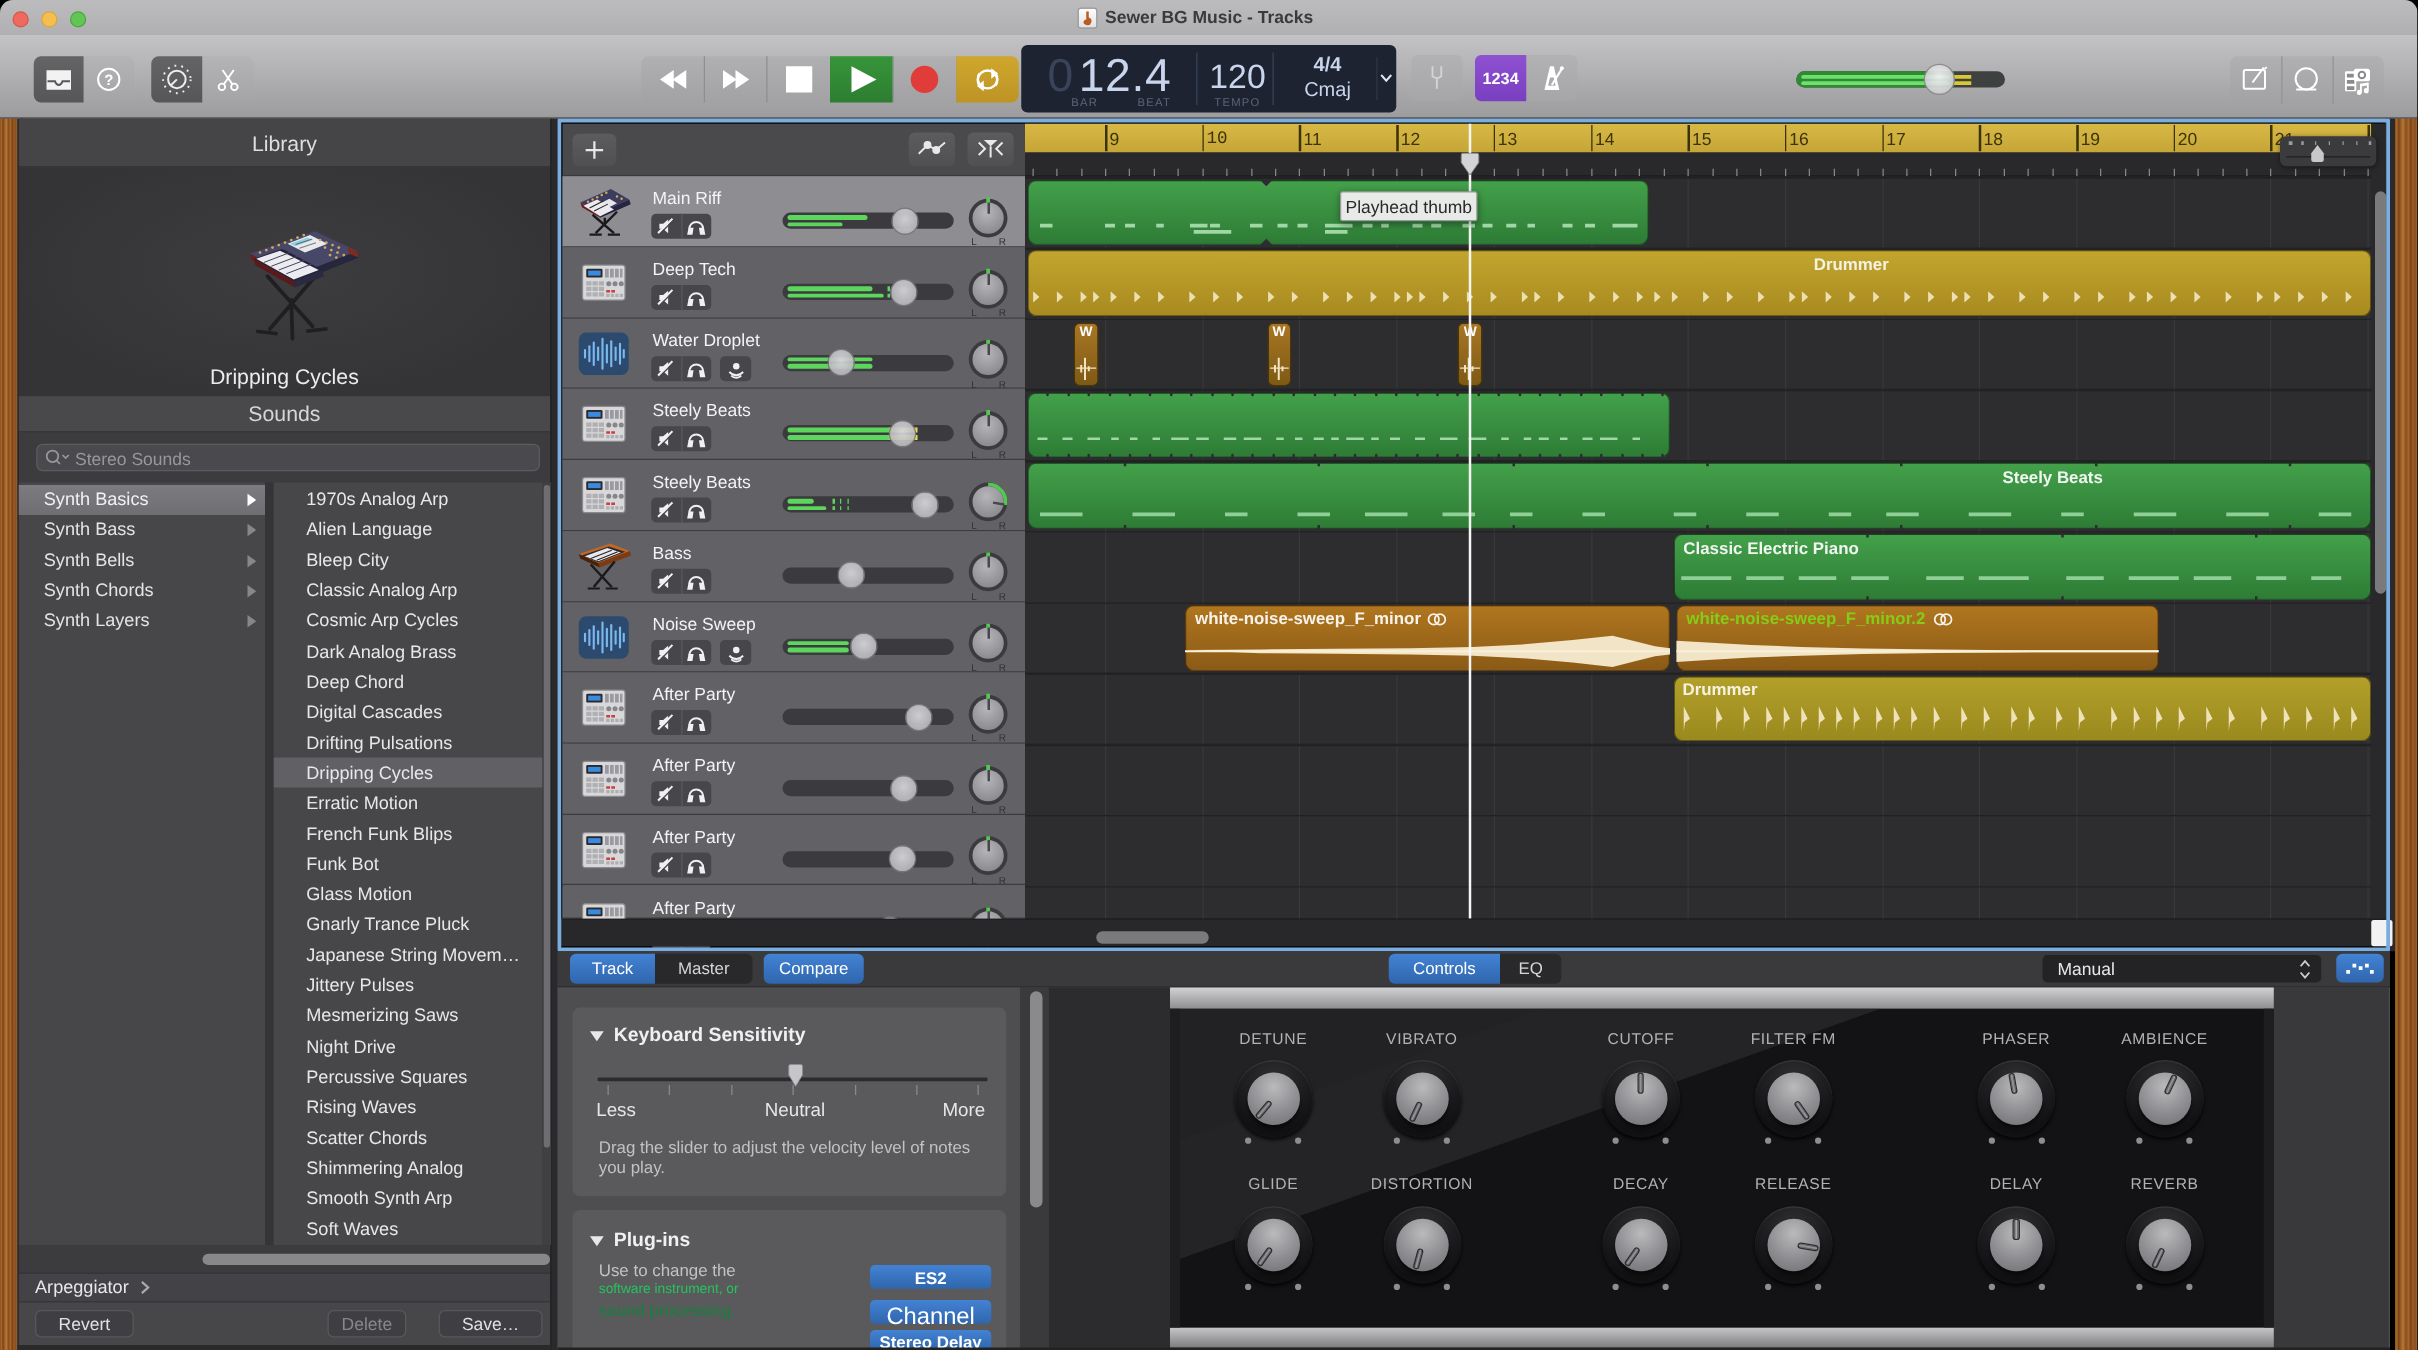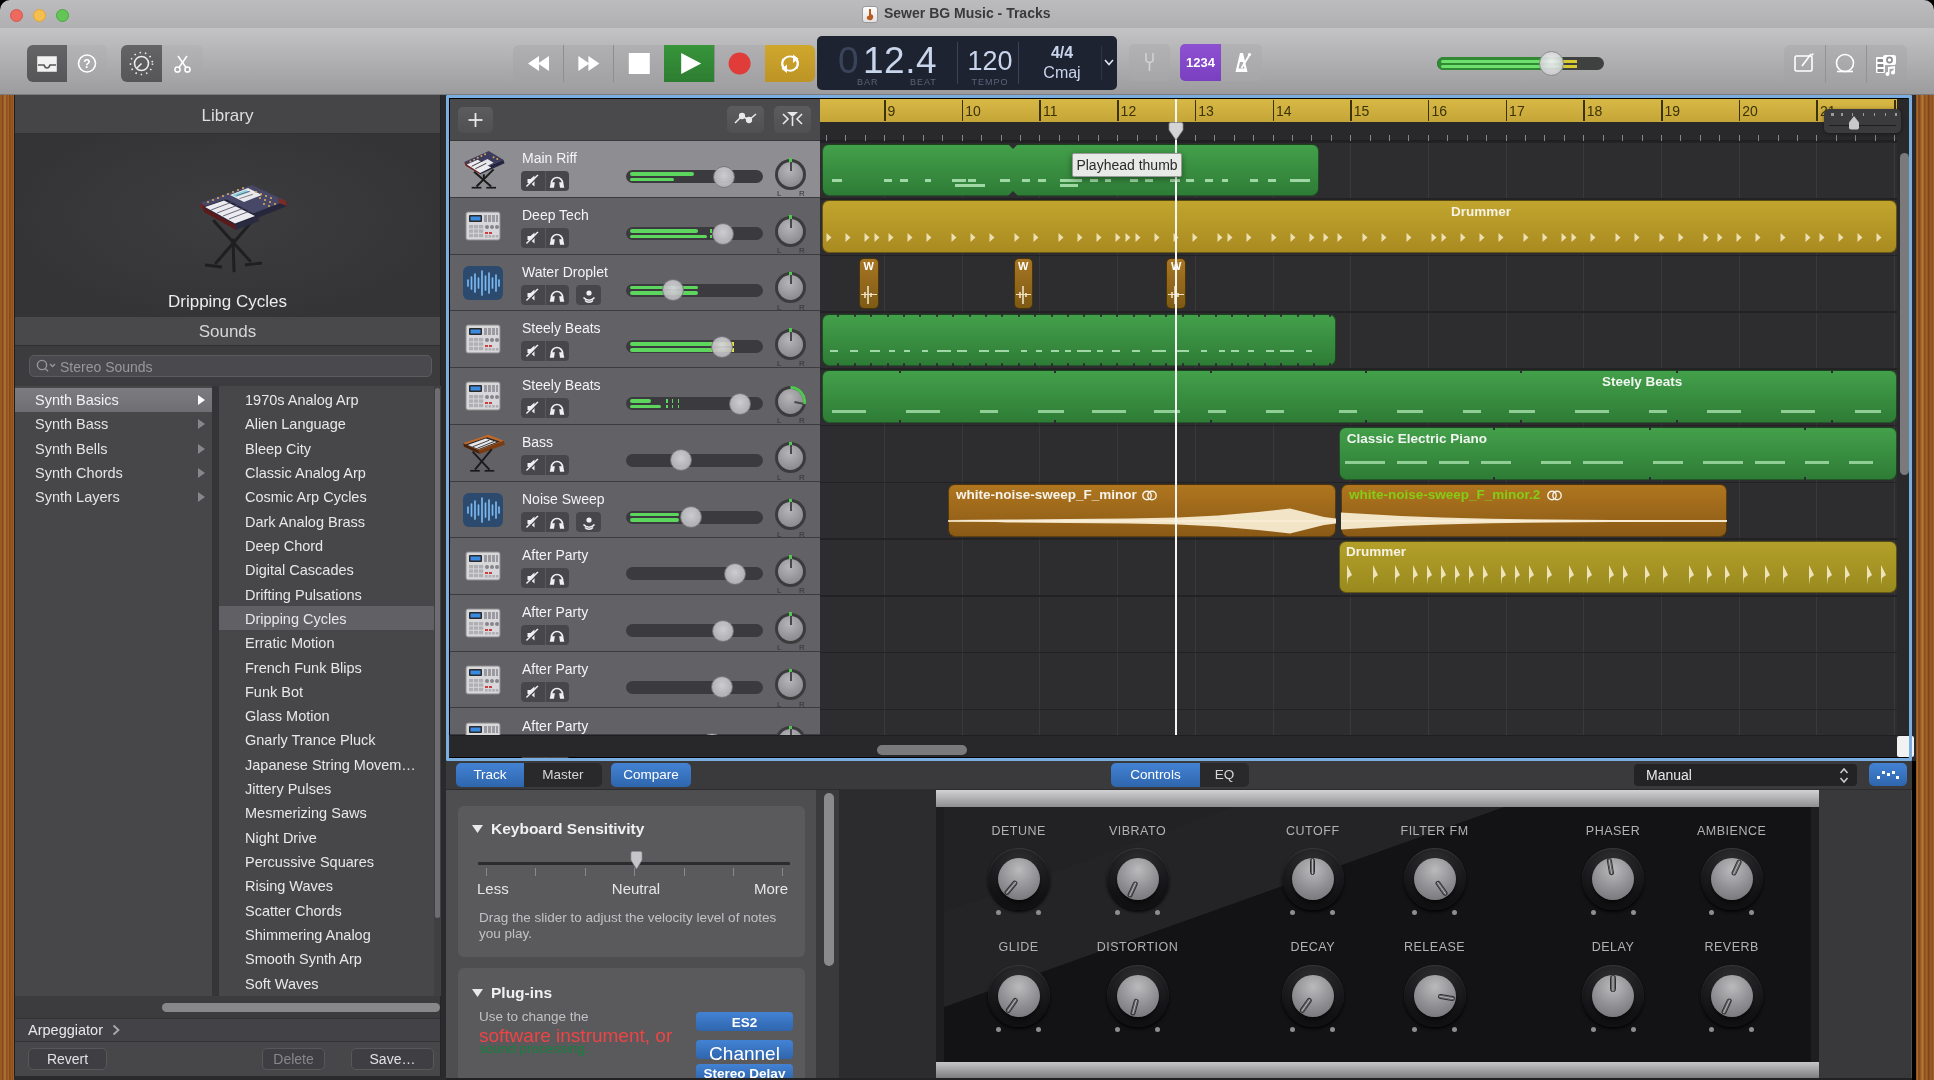--- a/index.html
+++ b/index.html
@@ -996,21 +996,21 @@
 <div style="position:absolute;left:789.3px;top:725.5px;width:2.4px;height:5.5px;background:#4fca4f;"></div>
 <div style="position:absolute;left:778.0px;top:729.0px;width:25px;height:25px;background:radial-gradient(circle at 45% 32%,#b6b6ba,#8a8a8e 80%);border-radius:50%;"></div>
 <div style="position:absolute;left:789.5px;top:729.0px;width:2px;height:9px;background:#48484c;transform:rotate(0deg);transform-origin:1px 12.5px;"></div>
 <div style="position:absolute;left:777.0px;top:756.5px;width:6px;height:8px;font-size:8px;color:#333335;">L</div>
 <div style="position:absolute;left:799.0px;top:756.5px;width:6px;height:8px;font-size:8px;color:#333335;">R</div>
 <div style="position:absolute;left:820px;top:99px;width:1088px;height:636px;background:#2d2d2f;"></div>
 <div style="position:absolute;left:820px;top:99px;width:1077px;height:23px;background:linear-gradient(#d8b845,#c5a537);"></div>
 <div style="position:absolute;left:884.0px;top:100px;width:1.5px;height:21px;background:#3a3208;"></div>
 <div style="position:absolute;left:887.5px;top:103px;width:40px;height:15px;font-size:14px;font-weight:500;color:#3c3408;">9</div>
 <div style="position:absolute;left:961.7px;top:100px;width:1.5px;height:21px;background:#3a3208;"></div>
-<div style="position:absolute;left:965.2px;top:103px;width:40px;height:15px;font-size:14px;font-weight:500;color:#3c3408;">10</div>
+<div style="position:absolute;left:965.2px;top:103px;width:40px;height:15px;font-size:14px;font-weight:500;color:#3c3408;font-family:Liberation Mono, monospace;">10</div>
 <div style="position:absolute;left:1039.4px;top:100px;width:1.5px;height:21px;background:#3a3208;"></div>
 <div style="position:absolute;left:1042.9px;top:103px;width:40px;height:15px;font-size:14px;font-weight:500;color:#3c3408;">11</div>
 <div style="position:absolute;left:1117.1px;top:100px;width:1.5px;height:21px;background:#3a3208;"></div>
 <div style="position:absolute;left:1120.6px;top:103px;width:40px;height:15px;font-size:14px;font-weight:500;color:#3c3408;">12</div>
 <div style="position:absolute;left:1194.8px;top:100px;width:1.5px;height:21px;background:#3a3208;"></div>
 <div style="position:absolute;left:1198.3px;top:103px;width:40px;height:15px;font-size:14px;font-weight:500;color:#3c3408;">13</div>
 <div style="position:absolute;left:1272.5px;top:100px;width:1.5px;height:21px;background:#3a3208;"></div>
 <div style="position:absolute;left:1276.0px;top:103px;width:40px;height:15px;font-size:14px;font-weight:500;color:#3c3408;">14</div>
 <div style="position:absolute;left:1350.2px;top:100px;width:1.5px;height:21px;background:#3a3208;"></div>
 <div style="position:absolute;left:1353.7px;top:103px;width:40px;height:15px;font-size:14px;font-weight:500;color:#3c3408;">15</div>
@@ -1658,21 +1658,21 @@
 <div style="position:absolute;left:600px;top:880px;width:72px;height:16px;font-size:15px;color:#e6e6e8;text-align:center;">Neutral</div>
 <div style="position:absolute;left:754px;top:880px;width:50px;height:16px;font-size:15px;color:#e6e6e8;">More</div>
 <div style="position:absolute;left:479px;top:910px;width:320px;height:15px;font-size:13.5px;color:#c2c2c5;">Drag the slider to adjust the velocity level of notes</div>
 <div style="position:absolute;left:479px;top:926px;width:320px;height:15px;font-size:13.5px;color:#c2c2c5;">you play.</div>
 <div style="position:absolute;left:458px;top:968px;width:347px;height:112px;background:#5a5a5d;border-radius:6px 6px 0 0;"></div>
 <svg class="ab" style="left:471px;top:987px" width="13" height="12" viewBox="0 0 13 12">
     <path d="M1 2 L12 2 L6.5 10 Z" fill="#e8e8ea"></path>
   </svg>
 <div style="position:absolute;left:491px;top:984px;width:250px;height:18px;font-size:15.5px;font-weight:600;color:#f0f0f2;">Plug-ins</div>
 <div style="position:absolute;left:479px;top:1009px;width:200px;height:15px;font-size:13.5px;color:#c2c2c5;">Use to change the</div>
-<div style="position:absolute;left:479px;top:1025px;width:200px;height:15px;font-size:19px;color:#ef4444;">software instrument, or</div>
+<div style="position:absolute;left:479px;top:1025px;width:200px;height:15px;font-size:11px;color:#22c55e;">software instrument, or</div>
 <div style="position:absolute;left:479px;top:1041px;width:200px;height:15px;font-size:13.5px;color:#15803d;">sound processing.</div>
 <div style="position:absolute;left:696px;top:1012px;width:97px;height:19px;background:linear-gradient(#4382d4,#2f66ad);border-radius:4px;"></div>
 <div style="position:absolute;left:696px;top:1015.0px;width:97px;height:15px;font-size:13.5px;font-weight:700;color:#fff;text-align:center;">ES2</div>
 <div style="position:absolute;left:696px;top:1040px;width:97px;height:19px;background:linear-gradient(#4382d4,#2f66ad);border-radius:4px;"></div>
 <div style="position:absolute;left:696px;top:1043.0px;width:97px;height:15px;font-size:19px;font-weight:400;color:#fff;text-align:center;">Channel EQ</div>
 <div style="position:absolute;left:696px;top:1064px;width:97px;height:16px;background:linear-gradient(#4382d4,#2f66ad);border-radius:4px;"></div>
 <div style="position:absolute;left:696px;top:1065.5px;width:97px;height:15px;font-size:13.5px;font-weight:600;color:#fff;text-align:center;">Stereo Delay</div>
 <div style="position:absolute;left:816px;top:790px;width:23px;height:290px;background:#3a3a3c;"></div>
 <div style="position:absolute;left:823.5px;top:793px;width:10.5px;height:173px;background:#8a8a8d;border-radius:5px;"></div>
 <div style="position:absolute;left:839px;top:790px;width:97px;height:290px;background:#2c2c2e;"></div>

